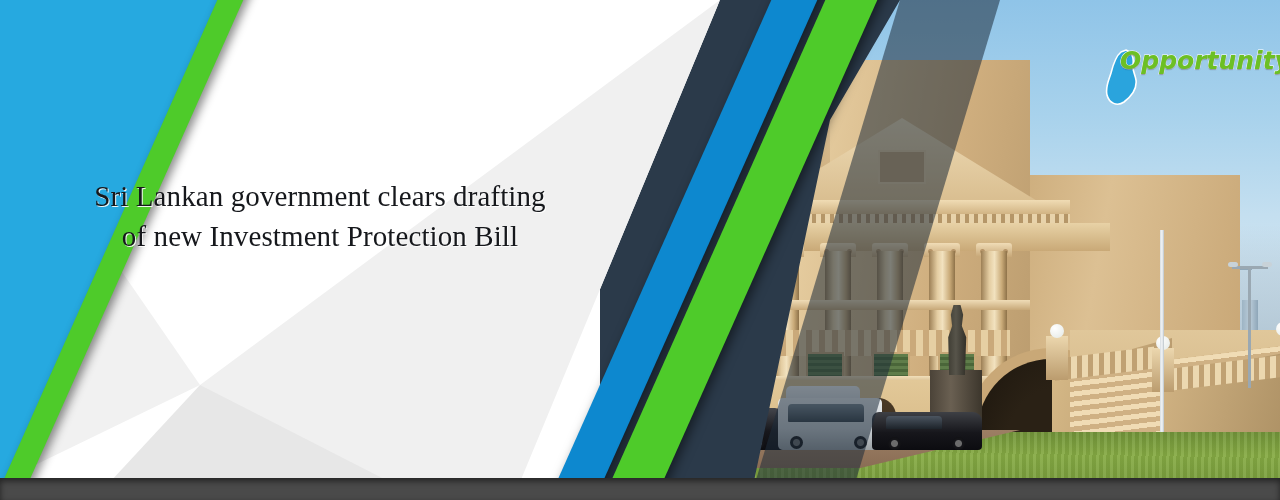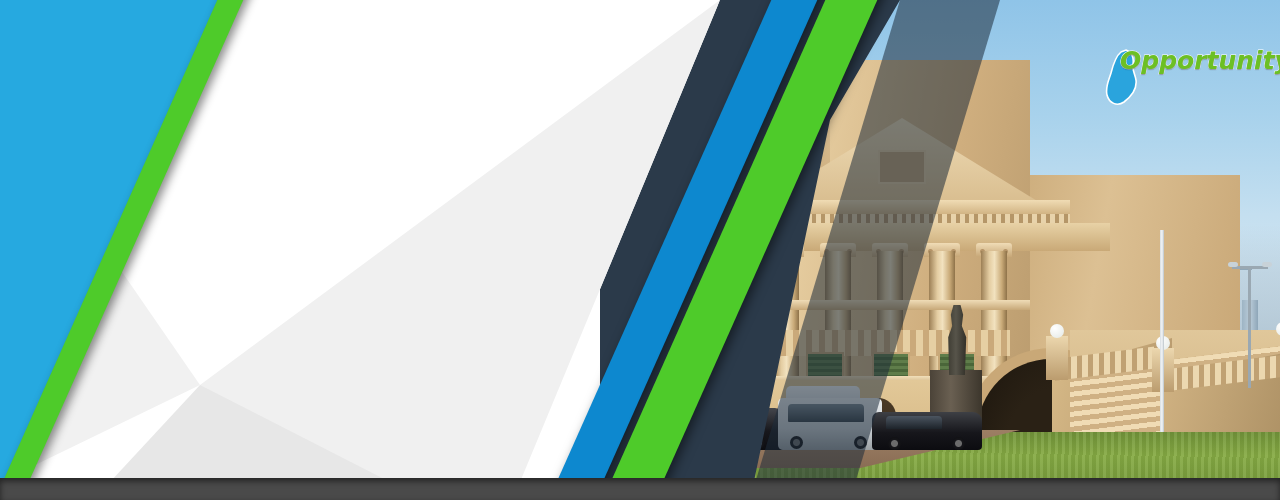--- a/index.html
+++ b/index.html
@@ -477,20 +477,22 @@
     <div class="facet" id="facet-b"></div>
     <div class="facet" id="facet-c"></div>
   </div>
 
   <div class="stripe" id="l-blue"></div>
   <div class="stripe" id="l-green"></div>
   <div class="stripe" id="c-blue"></div>
   <div class="stripe" id="c-green"></div>
 
   <div id="headline">
+    <span class="ln">Sri Lankan government clears drafting</span>
+    <span class="ln">of new Investment Protection Bill</span>
   </div>
 
   <div id="footbar"></div>
 
   <div id="logo">
     <svg id="logo-island" viewBox="0 0 40 58">
       <path d="M24 2 C30 4 32 10 31 16 C30 22 33 26 34 32 C35 40 30 48 22 54 C15 59 7 55 5 47 C3 39 7 32 9 25 C11 17 14 8 19 4 Z" fill="#2aa4dd" stroke="#ffffff" stroke-width="1.6"></path>
     </svg>
     <div id="logo-text">
       <span id="logo-line1">Opportunity</span>

